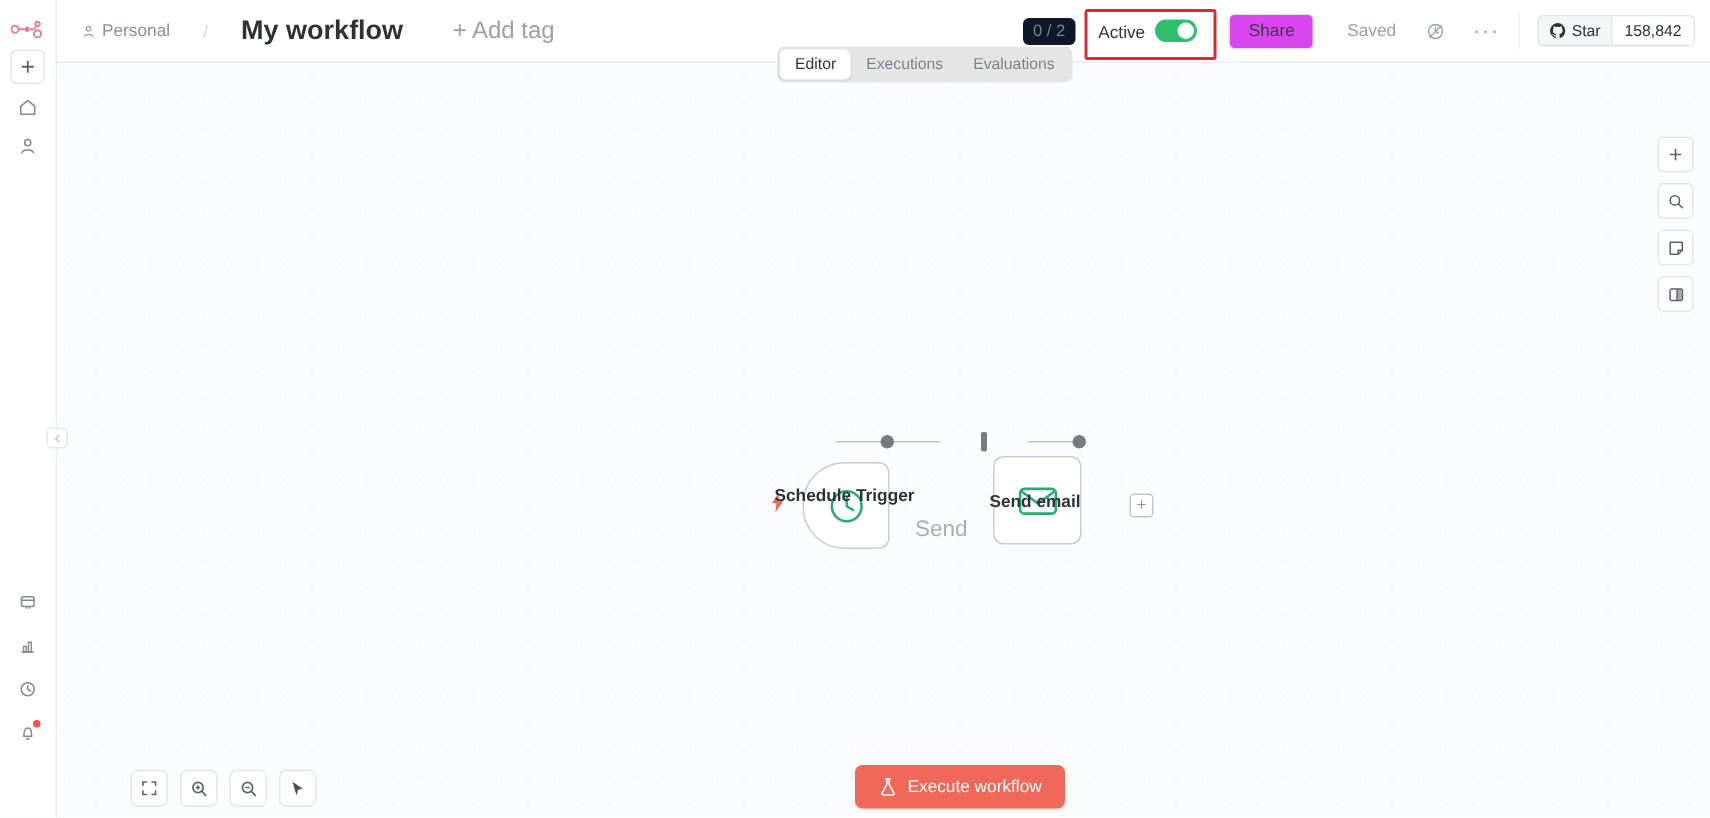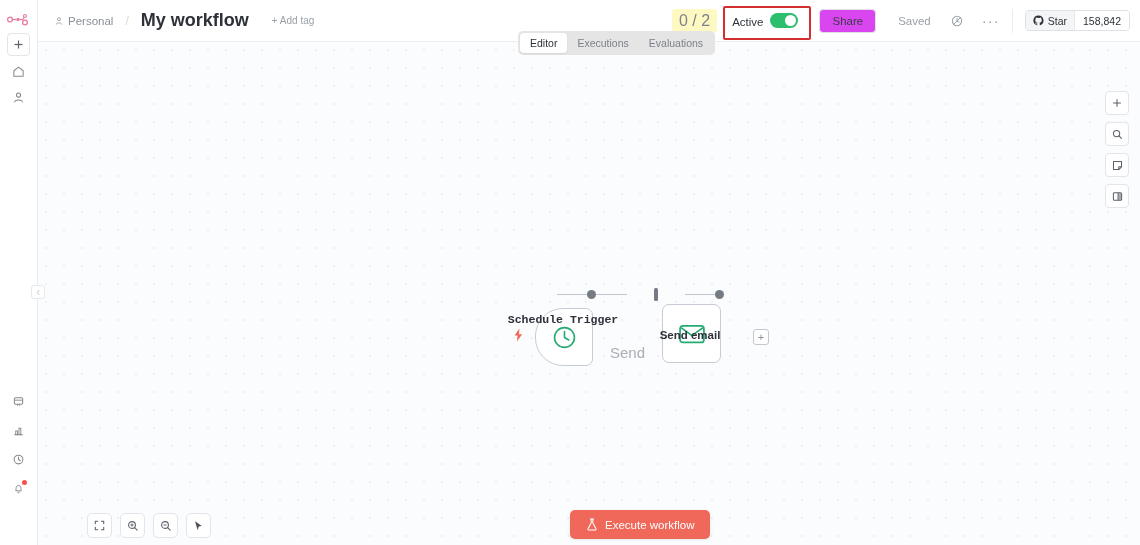--- a/index.html
+++ b/index.html
@@ -63,42 +63,42 @@
   .header {
     position: absolute; left: 37px; top: 0;
     width: 1103px; height: 41px;
     background: #ffffff;
     border-bottom: 1px solid #ecedf1;
     display: flex; align-items: center;
     z-index: 25;
   }
   .crumb-wrap {
     display: flex; align-items: center;
-    margin-left: 17px; gap: 10px;
+    margin-left: 17px; gap: 20px;
   }
   .crumb-personal {
     display: flex; align-items: center; gap: 4px;
     font-size: 11.5px; color: #8a8f98; cursor: pointer;
   }
   .crumb-sep { color: #d5d8de; font-size: 12px; margin: 0 2px; }
   .crumb-title {
     font-size: 18px; color: #2d3138; font-weight: 600; cursor: pointer;
   }
   .add-tag {
-    font-size: 10px; color: #9aa0a8; margin-left: 13px; cursor: pointer;
+    font-size: 16px; color: #9aa0a8; margin-left: 13px; cursor: pointer;
   }
 
   .header-right {
     margin-left: auto; display: flex; align-items: center;
     height: 41px;
   }
   .counter-chip {
-    font-size: 16px; color: #7d828b;
+    font-size: 11px; color: #7d828b;
     padding: 3px 7px; border-radius: 4px;
-    background: #fef9c3; margin-right: 6px;
+    background: #0f172a; margin-right: 6px;
   }
   .active-group {
     position: relative;
     display: flex; align-items: flex-end; gap: 7px;
     padding: 4px 9px;
   }
   .active-highlight {
     position: absolute; left: 0; top: -3px;
     width: 100%; height: 30px;
     border: 2.5px solid #d32f2f; border-radius: 2px;
@@ -422,21 +422,21 @@
     <div class="wire" style="left:520px; top:253px; width:70px;"></div>
     <div class="wire" style="left:648px; top:253px; width:37px;"></div>
 
     <div class="node-trigger">
       <svg width="27" height="27" viewBox="0 0 28 28">
         <circle cx="14" cy="14" r="10.3" fill="none" stroke="#26ab72" stroke-width="1.7"></circle>
         <path d="M14 7.8 L14 14 L18.4 16.6" fill="none" stroke="#26ab72" stroke-width="1.7" stroke-linecap="round"></path>
       </svg>
     </div>
     <div class="dot-out" style="left:550px; top:249px;"></div>
-    <div class="node-label" style="left:446px; top:272px; width:160px;font-family:Liberation Mono, monospace;">Schedule Trigger</div>
+    <div class="node-label" style="left:446px; top:284px; width:160px;">Schedule Trigger</div>
 
     <div class="in-bar" style="left:617px; top:247px;"></div>
     <div class="node-action">
       <svg width="28" height="22" viewBox="0 0 30 24">
         <rect x="2" y="3.2" width="26" height="18" rx="3" fill="none" stroke="#26ab72" stroke-width="1.9"></rect>
         <path d="M3.8 5.6 L15 13.8 L26.2 5.6" fill="none" stroke="#26ab72" stroke-width="1.9" stroke-linecap="round" stroke-linejoin="round"></path>
       </svg>
     </div>
     <div class="dot-out" style="left:678px; top:249px;"></div>
     <div class="node-label" style="left:573px; top:288px; width:160px;">Send email</div>

